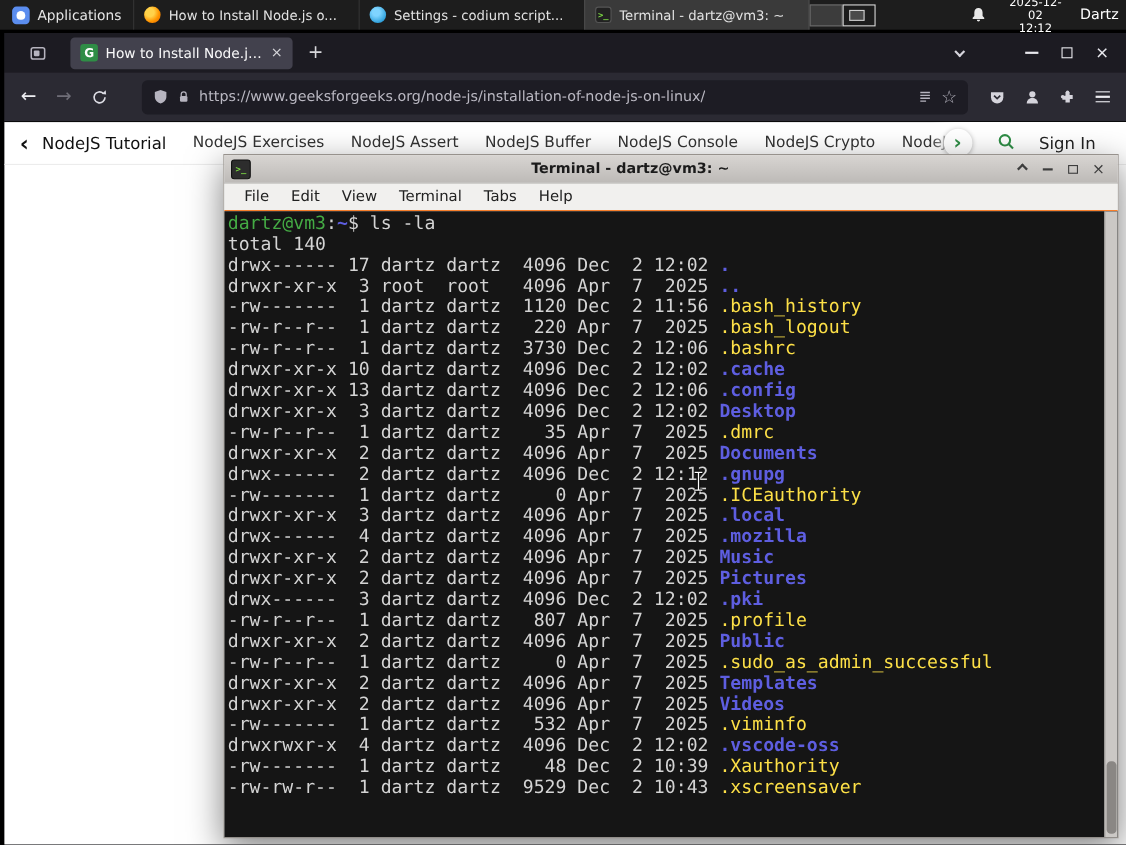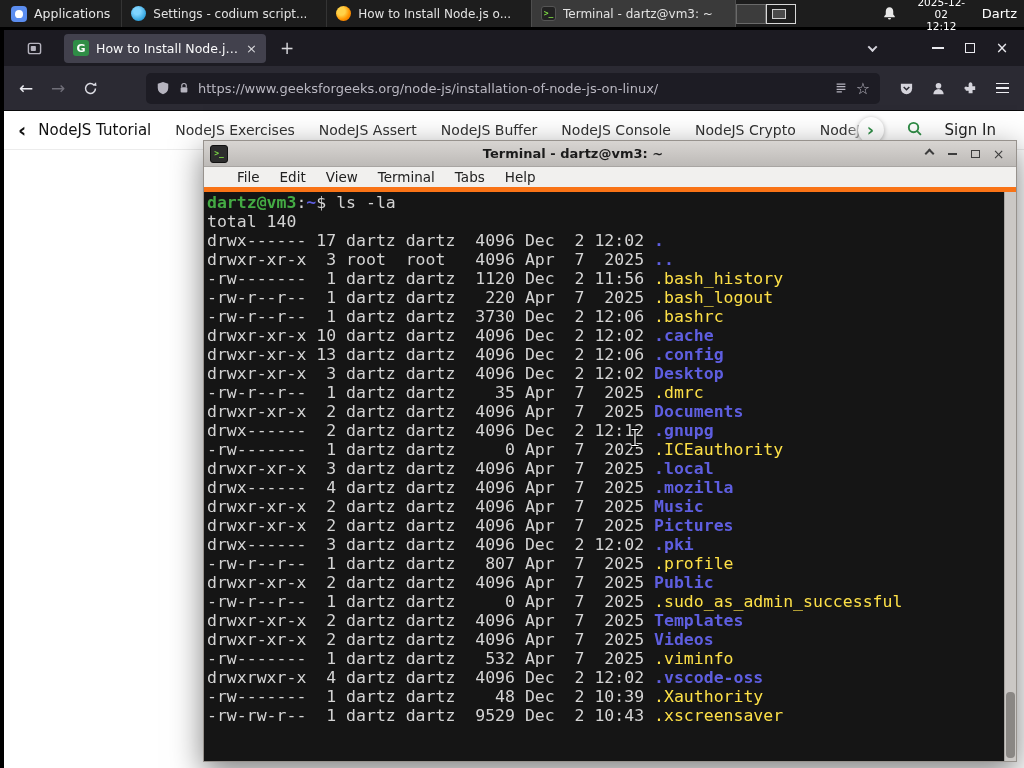--- a/index.html
+++ b/index.html
@@ -54,21 +54,21 @@
   .chev.down { transform:rotate(45deg) translate(-1px,-1px); }
   .chev.up { transform:rotate(-135deg); border-color:#3d3d3d; }
 
   .navbar { height:45px; display:flex; align-items:center; padding:0 6px; background:#2b2a33;
     border-bottom:1px solid #0a0a0b; flex:none; }
   .nav-btn { width:32px; height:30px; display:flex; align-items:center; justify-content:center;
     font-size:17px; color:#ededf2; border-radius:4px; flex:none; gap:0; }
   .nav-btn.disabled { color:#6f6e78; }
   .hamb { flex-direction:column; gap:3px; }
   .hbar { width:13px; height:1.6px; background:#ededf2; display:block; }
-  .urlbar { flex:1; height:31px; margin-left:40px; margin-right:10px; background:#1d1c24; border-radius:5px;
+  .urlbar { flex:1; height:31px; margin-left:23px; margin-right:10px; background:#1d1c24; border-radius:5px;
     display:flex; align-items:center; gap:8px; padding:0 10px; min-width:0; }
   .u-icon { display:flex; align-items:center; flex:none; }
   .url-text { font-size:13px; color:#bab8c2; white-space:nowrap; overflow:hidden; min-width:0; }
   .u-spacer { flex:1; }
   .star { font-size:16px; color:#b6b4bf; }
 
   .siteheader { height:39px; background:#fff; display:flex; align-items:center; padding:0 14px;
     gap:24px; font-size:14px; color:#333; border-bottom:1px solid #ececec; position:relative; overflow:hidden; flex:none; }
   .sh-back { font-size:20px; font-weight:bold; color:#111; margin-right:-12px; }
   .sh-primary { font-size:15px; font-weight:normal; color:#111; white-space:nowrap; }
@@ -88,52 +88,52 @@
     border-bottom:1px solid #a8a5a2; display:flex; align-items:center; padding:0 6px; }
   .t-icon { width:18px; height:18px; border-radius:3px; background:#2d2d2d; border:1px solid #111;
     color:#7ddb44; font:bold 8px "DejaVu Sans Mono",monospace; display:flex; align-items:center; justify-content:center; flex:none; }
   .t-title { flex:1; text-align:center; font-size:13px; font-weight:bold; color:#1b1b1b;
     white-space:nowrap; overflow:hidden; }
   .t-btns { display:flex; align-items:center; flex:none; }
   .t-btn { width:23px; height:20px; display:flex; align-items:center; justify-content:center;
     color:#3d3d3d; font-size:14px; }
   .dbar { width:9px; height:2px; background:#3d3d3d; }
   .dbox { width:9px; height:8px; border:1.5px solid #3d3d3d; }
-  .t-menubar { height:25px; flex:none; background:#f1f0ee; border-bottom:5px solid #f97316;
-    display:flex; align-items:center; padding-left:23px; }
+  .t-menubar { height:25px; flex:none; background:#f1f0ee; border-bottom:1px solid #f97316;
+    display:flex; align-items:center; padding-left:8px; }
   .t-menu { padding:0 10px; font-size:13.5px; color:#212121; }
   .t-content { flex:1; background:#151515; position:relative; overflow:hidden; padding:1px 0 0 3px;
     font-family:"DejaVu Sans Mono","Liberation Mono",monospace; font-size:16.5px; color:#d4d4d4; }
   .tline { white-space:pre; height:19px; line-height:19px; }
-  .c-green { color:#44ab44; font-weight:bold; }
+  .c-green { color:#44ab44; font-weight:normal; }
   .c-blue, .n-dir { color:#5e5ee0; font-weight:bold; }
   .n-dim { color:#6f6f6f; }
   .n-file { color:#fde047; }
   .t-scroll { position:absolute; right:0; top:0; bottom:0; width:12px; background:#cbc8c5; border-left:1px solid #a9a6a3; }
   .t-thumb { position:absolute; left:1px; right:1px; bottom:3px; height:66px; background:#8a8784; border-radius:4px; }
 
   .ibeam { position:absolute; left:630px; top:428px; z-index:60; }
 </style>
 </head>
 <body>
 
 <div class="screen">
 
   <div class="panel">
     <div class="apps-btn">
       <span class="apps-icon"></span>
       <span>Applications</span>
     </div>
     <div class="task">
+      <span class="ticon icon-firefox"></span>
+      <span class="task-label">How to Install Node.js o...</span>
+    </div>
+    <div class="task">
       <span class="ticon icon-codium"></span>
       <span class="task-label">Settings - codium script...</span>
-    </div>
-    <div class="task">
-      <span class="ticon icon-firefox"></span>
-      <span class="task-label">How to Install Node.js o...</span>
     </div>
     <div class="task active">
       <span class="ticon icon-term">&gt;_</span>
       <span class="task-label">Terminal - dartz@vm3: ~</span>
     </div>
     <div class="panel-spacer"></div>
     <div class="pager">
       <span class="pager-cell filled"></span>
       <span class="pager-cell">
           <span class="pager-win"></span>

